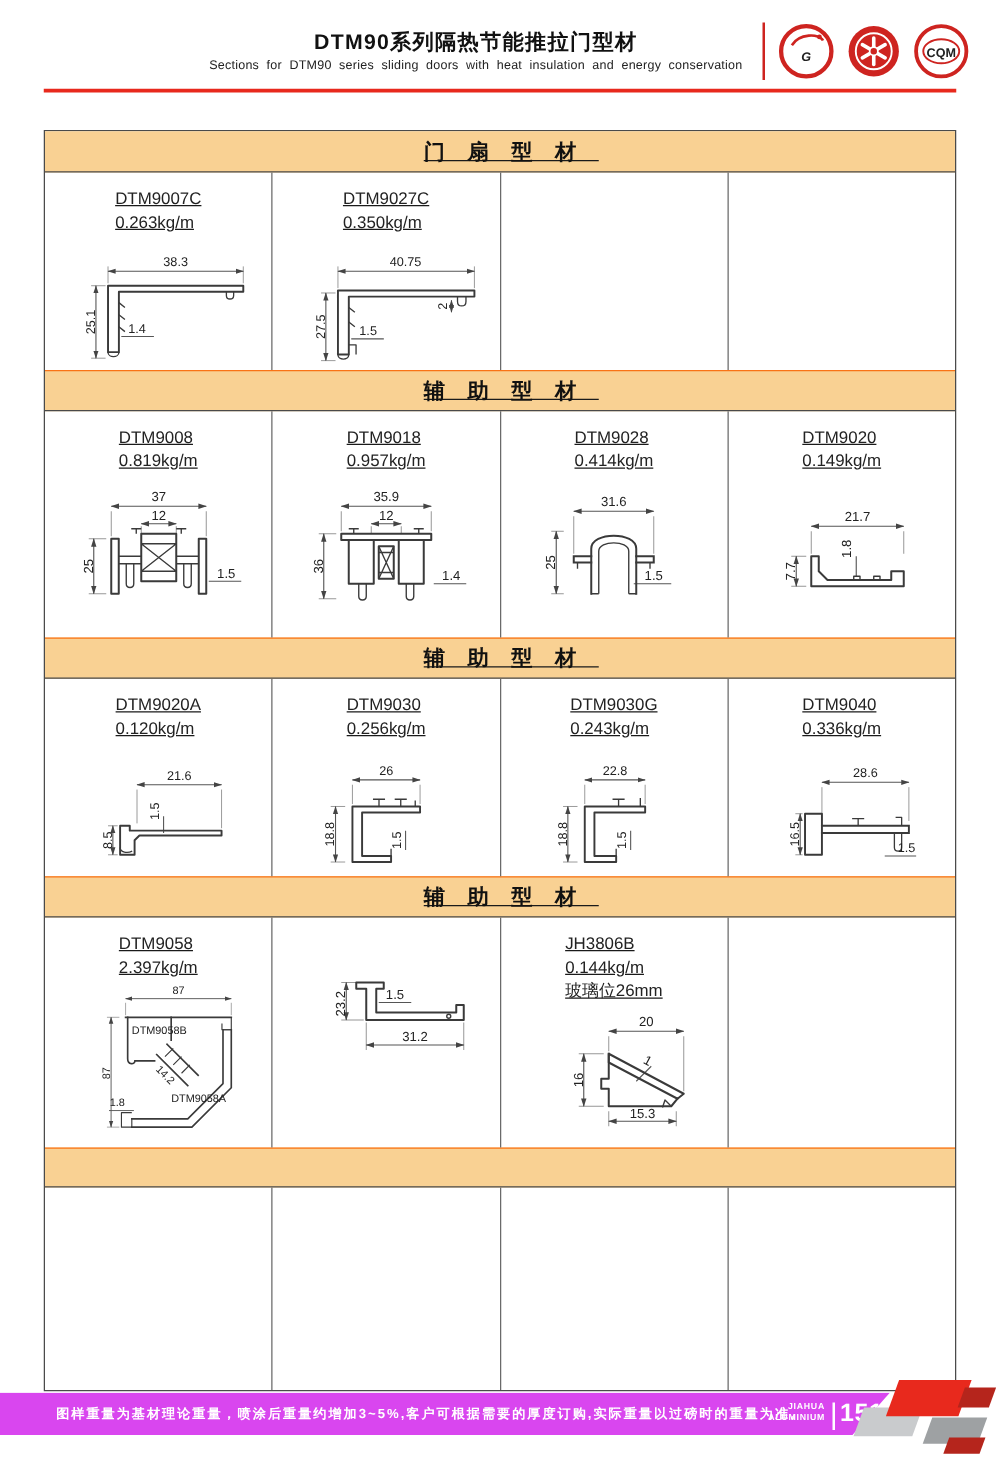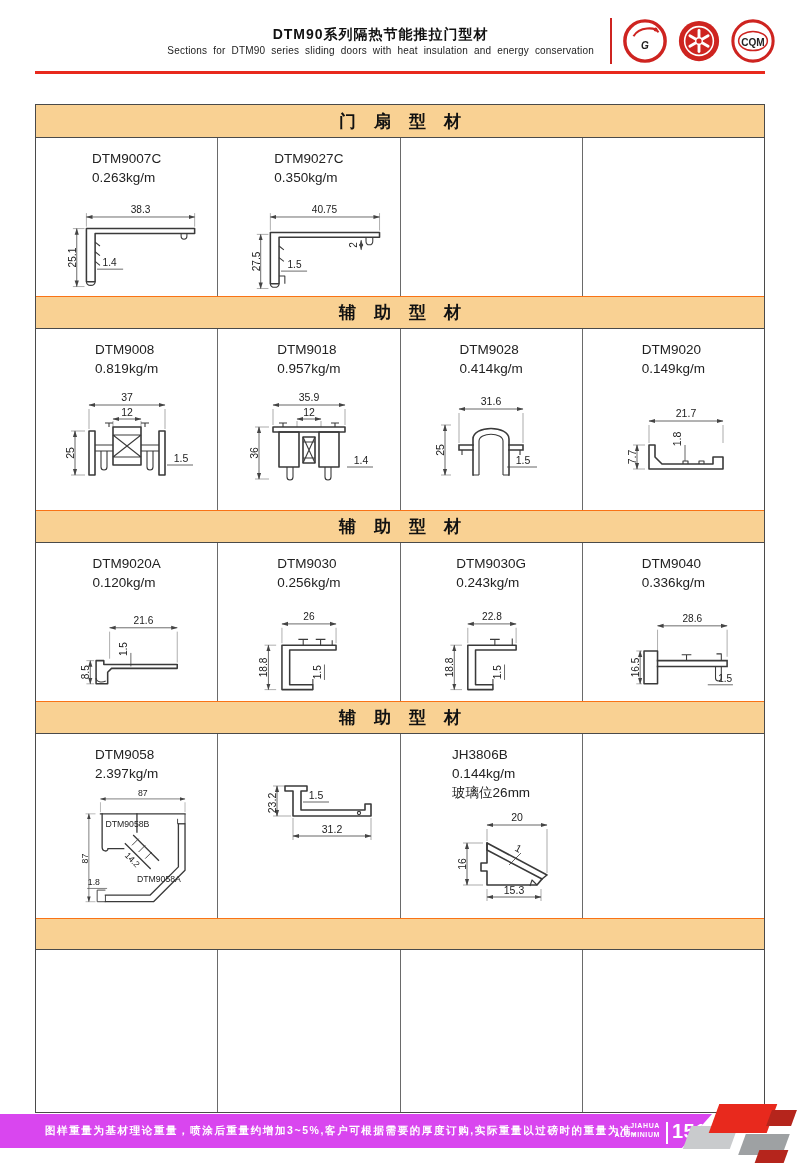--- a/index.html
+++ b/index.html
@@ -3,29 +3,29 @@
 <meta charset="utf-8">
 <style>
   * { margin:0; padding:0; box-sizing:border-box; }
   html,body { background:#ffffff; }
   body { width:800px; height:1167px; font-family:"Liberation Sans", sans-serif; color:#1a1a1a; }
   .page { position:relative; width:800px; height:1167px; overflow:hidden; background:#fff; }
 
   
   .header { display:flex; justify-content:flex-end; align-items:center; padding:18px 24px 0 0; }
   .title-wrap { text-align:center; margin-right:14px; }
-  .title { font-size:14px; font-weight:800; letter-spacing:1px; color:#111; line-height:1.15; }
+  .title { font-size:17px; font-weight:800; letter-spacing:1px; color:#111; line-height:1.15; }
   .subtitle { font-size:10px; color:#222; margin-top:3px; letter-spacing:0.2px; word-spacing:3px; }
   .vdiv { width:2px; height:46px; background:#CE2420; margin:0 10px 0 2px; }
   .logos { display:flex; gap:8px; align-items:center; }
   .logos svg { display:block; }
   .redrule { height:3px; background:#E8291D; margin:7px 35px 0 35px; }
 
   
-  .ptable { margin:30px 35px 0 35px; border:1px solid #4a4a4a; }
+  .ptable { margin:30px 35px 0 35px; border:1px solid #4a4a4a;text-decoration:underline; }
   .band { background:#F9D193; border-top:1px solid #f97316; border-bottom:1px solid #4a4a4a; height:33px;
           display:flex; align-items:center; justify-content:center; }
   .band:first-child { border-top:none; }
   .band span { font-size:17px; font-weight:bold; color:#111; letter-spacing:18px; text-indent:18px; }
   .band.empty { height:32px; }
   .row { display:flex; }
   .row .cell { flex:1 1 0; border-right:1px solid #6a6a6a; display:flex; flex-direction:column; align-items:center; padding-top:12px; overflow:hidden; }
   .row .cell:last-child { border-right:none; }
   .r1 { height:158px; } .r2 { height:181px; } .r3 { height:158px; } .r4 { height:184px; } .r5 { height:162px; }
   .phead { text-align:left; font-size:13.5px; line-height:1.4; color:#222; }

